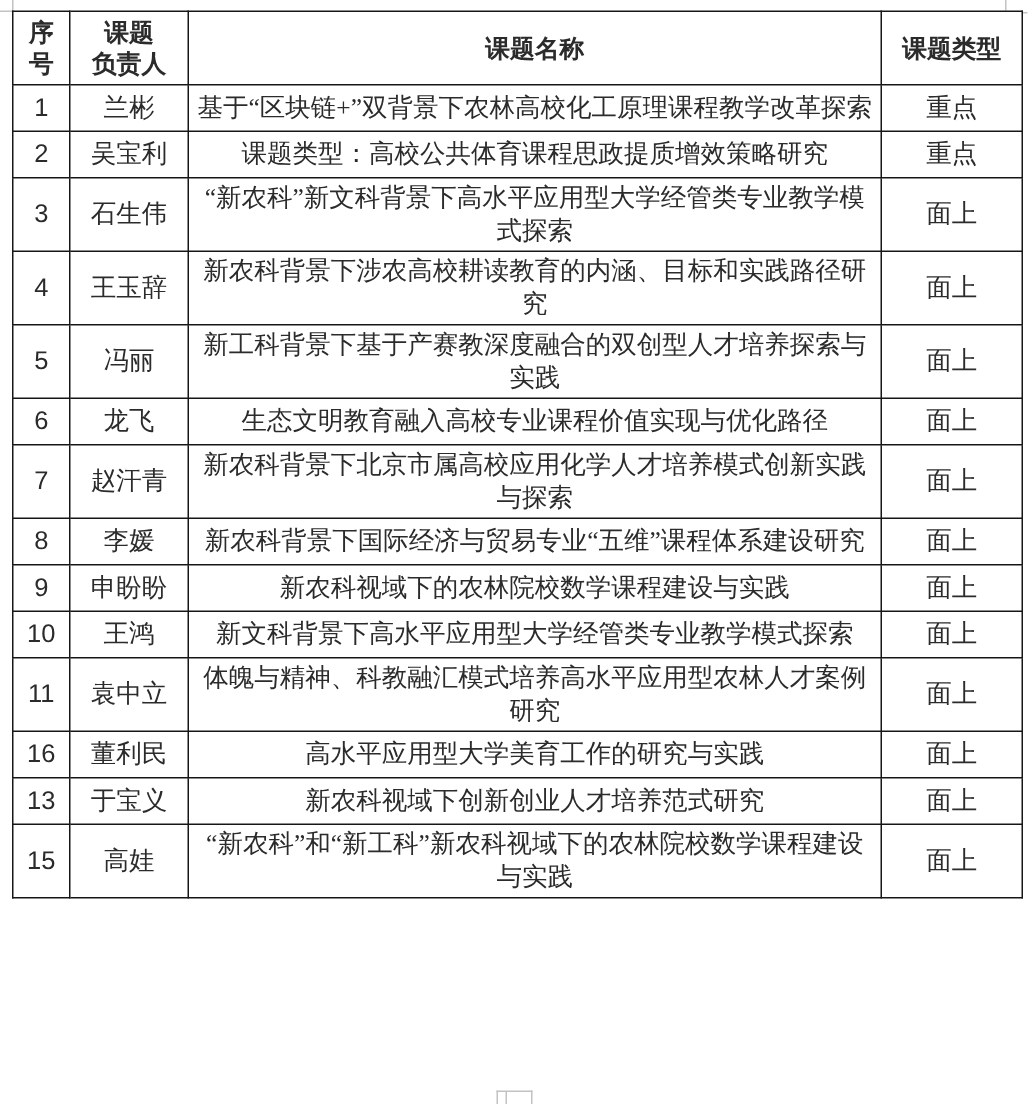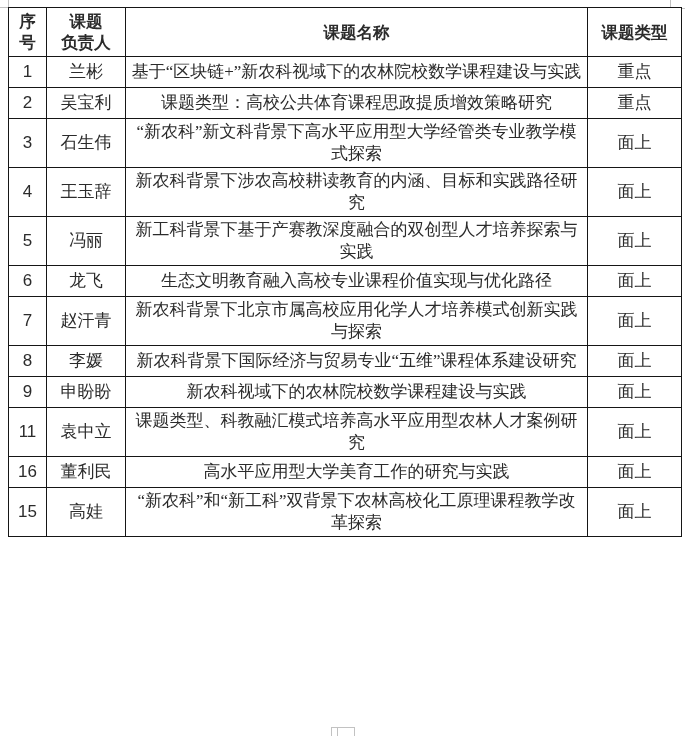--- a/index.html
+++ b/index.html
@@ -89,21 +89,21 @@
         <th>课题
 负责人</th>
         <th>课题名称</th>
         <th>课题类型</th>
       </tr>
     </thead>
     <tbody id="rows">
         <tr>
       <td class="c-no">1</td>
       <td class="c-leader">兰彬</td>
-      <td class="c-title">基于“区块链+”新农科视域下的农林院校数学课程建设与实践</td>
+      <td class="c-title">基于“区块链+”双背景下农林高校化工原理课程教学改革探索</td>
       <td class="c-type">重点</td>
     </tr>
         <tr>
       <td class="c-no">2</td>
       <td class="c-leader">吴宝利</td>
       <td class="c-title">课题类型：高校公共体育课程思政提质增效策略研究</td>
       <td class="c-type">重点</td>
     </tr>
         <tr>
       <td class="c-no">3</td>
@@ -141,33 +141,45 @@
       <td class="c-title">新农科背景下国际经济与贸易专业“五维”课程体系建设研究</td>
       <td class="c-type">面上</td>
     </tr>
         <tr>
       <td class="c-no">9</td>
       <td class="c-leader">申盼盼</td>
       <td class="c-title">新农科视域下的农林院校数学课程建设与实践</td>
       <td class="c-type">面上</td>
     </tr>
         <tr>
+      <td class="c-no">10</td>
+      <td class="c-leader">王鸿</td>
+      <td class="c-title">新文科背景下高水平应用型大学经管类专业教学模式探索</td>
+      <td class="c-type">面上</td>
+    </tr>
+        <tr>
       <td class="c-no">11</td>
       <td class="c-leader">袁中立</td>
-      <td class="c-title">课题类型、科教融汇模式培养高水平应用型农林人才案例研究</td>
+      <td class="c-title">体魄与精神、科教融汇模式培养高水平应用型农林人才案例研究</td>
       <td class="c-type">面上</td>
     </tr>
         <tr>
       <td class="c-no">16</td>
       <td class="c-leader">董利民</td>
       <td class="c-title">高水平应用型大学美育工作的研究与实践</td>
       <td class="c-type">面上</td>
     </tr>
         <tr>
+      <td class="c-no">13</td>
+      <td class="c-leader">于宝义</td>
+      <td class="c-title">新农科视域下创新创业人才培养范式研究</td>
+      <td class="c-type">面上</td>
+    </tr>
+        <tr>
       <td class="c-no">15</td>
       <td class="c-leader">高娃</td>
-      <td class="c-title">“新农科”和“新工科”双背景下农林高校化工原理课程教学改革探索</td>
+      <td class="c-title">“新农科”和“新工科”新农科视域下的农林院校数学课程建设与实践</td>
       <td class="c-type">面上</td>
     </tr>
       </tbody>
   </table>
 
 </div>
 
 </body></html>

